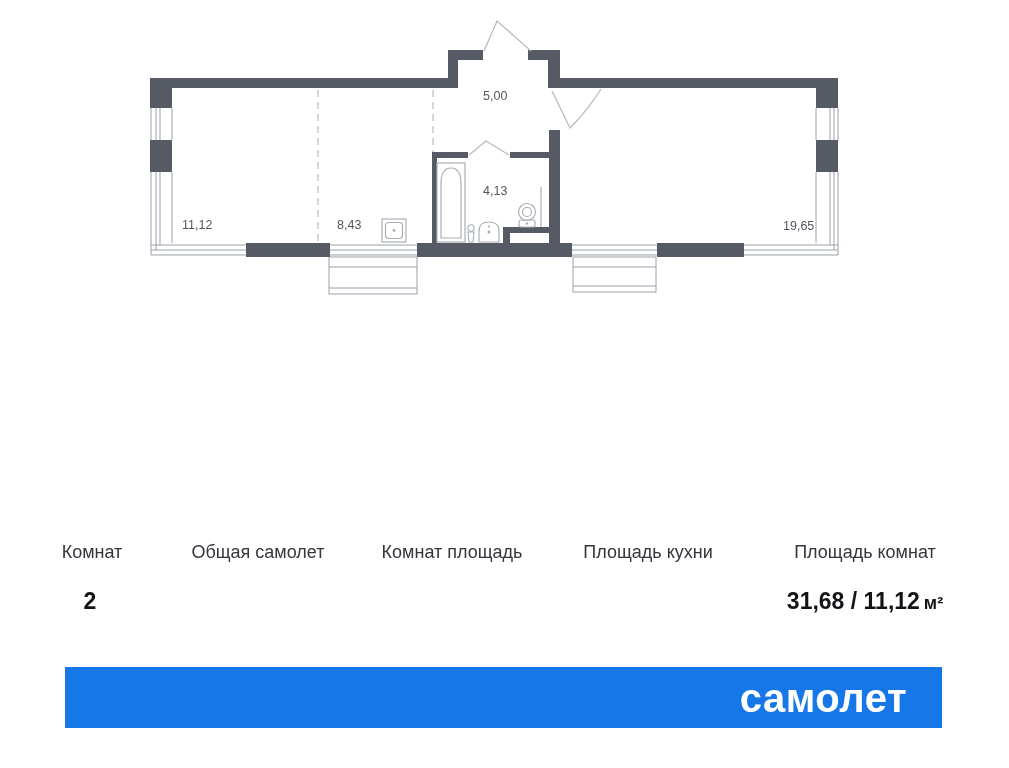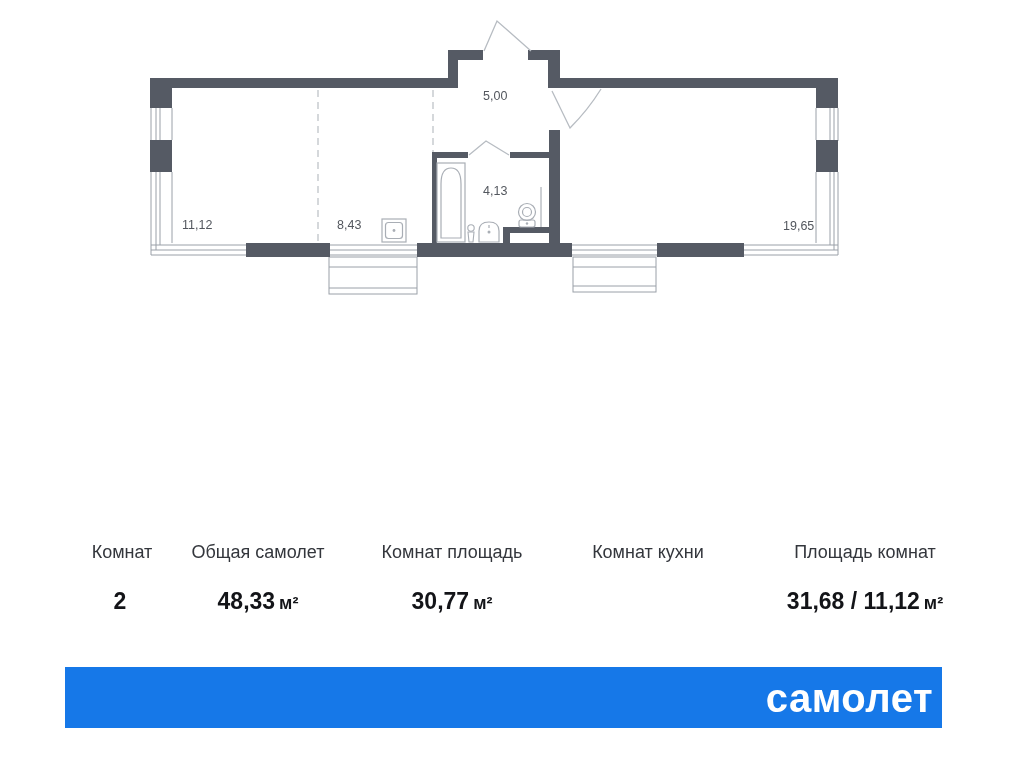--- a/index.html
+++ b/index.html
@@ -18,21 +18,21 @@
   }
   .plan{position:absolute;left:0;top:0;}
   .plan text{font-family:"Liberation Sans",sans-serif;font-size:12.5px;fill:var(--plan-label);}
   .summary-col{position:absolute;top:542px;transform:translateX(-50%);text-align:center;white-space:nowrap;}
   .summary-label{font-size:18px;color:#33363c;}
   .summary-value{margin-top:25px;font-size:23px;font-weight:bold;color:#131418;}
   .summary-value .unit{font-size:18px;font-weight:bold;margin-left:4px;}
   .banner{
     position:absolute;left:65px;top:667px;width:877px;height:61px;
     background:var(--brand);display:flex;align-items:center;justify-content:flex-end;
-    padding-right:9px;box-sizing:border-box;
+    padding-right:35px;box-sizing:border-box;
   }
   .logo{color:#ffffff;font-size:40px;font-weight:bold;letter-spacing:.5px;line-height:1;}
 </style>
 </head>
 <body>
 
 <div class="page">
 
   <svg class="plan" width="1009" height="520" viewBox="0 0 1009 520">
 
@@ -126,43 +126,37 @@
       <text x="182" y="229">11,12</text>
       <text x="337" y="229">8,43</text>
       <text x="483" y="100">5,00</text>
       <text x="483" y="195">4,13</text>
       <text x="783" y="230">19,65</text>
     </g>
   </svg>
 
   <div>
 
-    <div class="summary-col" style="left:122px">
+    <div class="summary-col" style="left:92px">
       <div class="summary-label">Комнат</div>
       <div class="summary-value">
         <span>2</span><span class="unit"></span>
       </div>
     </div>
 
     <div class="summary-col" style="left:258px">
       <div class="summary-label">Общая самолет</div>
-      <div class="summary-value">
-        <span>48,33</span><span class="unit">м²</span>
-      </div>
     </div>
 
     <div class="summary-col" style="left:452px">
       <div class="summary-label">Комнат площадь</div>
-      <div class="summary-value">
-        <span>30,77</span><span class="unit">м²</span>
-      </div>
     </div>
 
     <div class="summary-col" style="left:648px">
-      <div class="summary-label">Комнат кухни</div>
+      <div class="summary-label">Площадь кухни</div>
     </div>
 
     <div class="summary-col" style="left:865px">
       <div class="summary-label">Площадь комнат</div>
       <div class="summary-value">
         <span>31,68 / 11,12</span><span class="unit">м²</span>
       </div>
     </div>
 
   </div>

